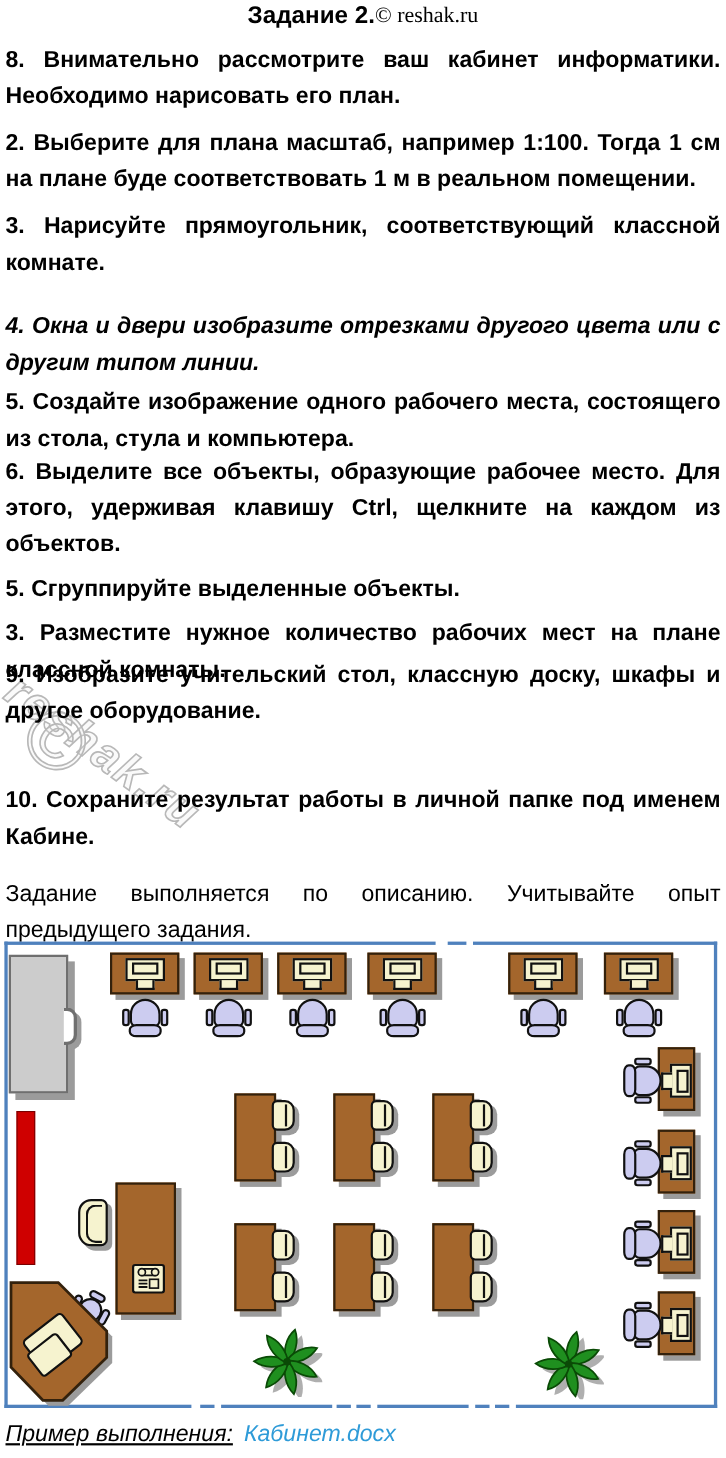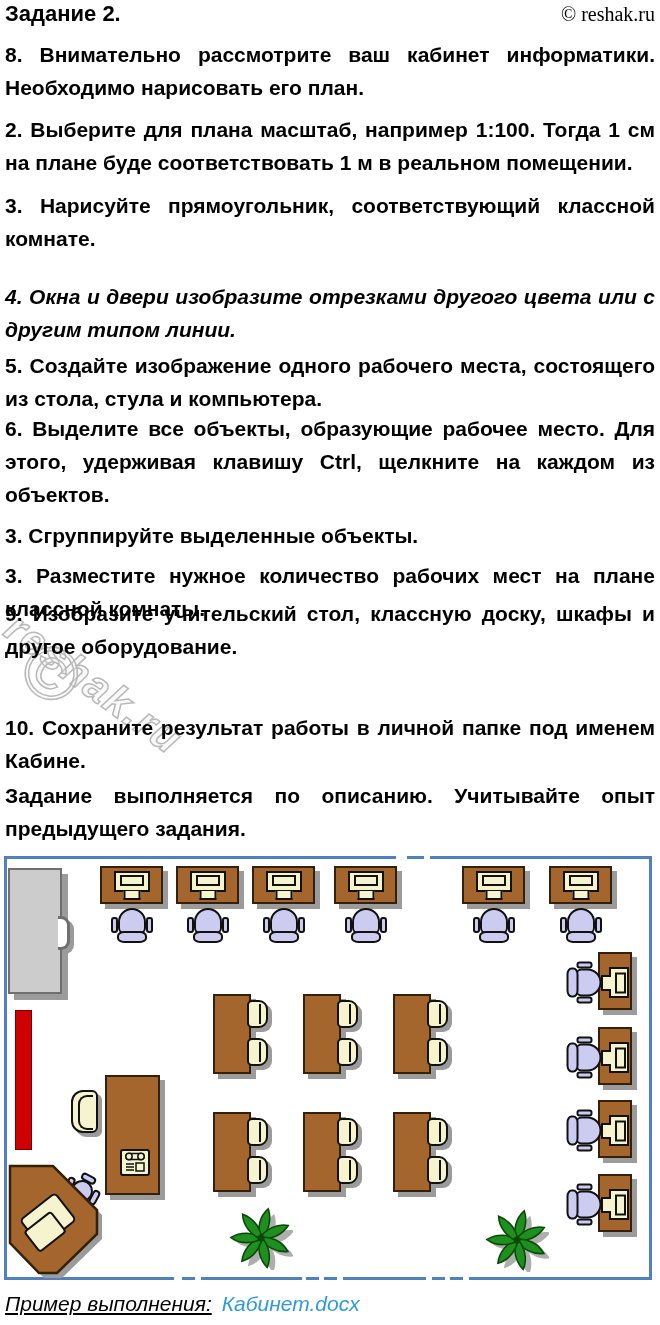--- a/index.html
+++ b/index.html
@@ -2,28 +2,28 @@
 <html style="--wall: #4f81bd; --desk: #a4662c; --desk-border: #33210c; --cream: #f6f3cf; --chair: #ccccf0; --shadow: #9b9b9b; --cabinet: #cccccc; --cabinet-border: #6f6f6f; --board: #cf0000; --plant: #1f8f1f; --plant-dark: #0a4a06; --outline: #111111; --link: #2e9bd8;"><head>
 <meta charset="utf-8">
 <style>
   * { box-sizing: border-box; }
   html,body { margin:0; padding:0; }
   body {
     width:660px; height:1325px; position:relative; overflow:hidden;
     background:#ffffff; font-family:"Liberation Sans", sans-serif; color:#000;
   }
   
-  .doc-header { position:absolute; left:5px; top:0; width:650px; display:flex; justify-content:space-between; align-items:flex-start; }
+  .doc-header { position:absolute; left:5px; top:0; width:650px; display:flex; justify-content:center; align-items:flex-start; }
   .title { font-size:22px; font-weight:bold; line-height:28px; }
   .copyright { font-family:"Liberation Serif", serif; font-size:20px; line-height:28px; }
   .task, .note {
     position:absolute; left:5px; width:650px; margin:0;
     font-size:21px; font-weight:bold; line-height:33px; text-align:justify;
   }
-  .note { font-weight:bold; }
+  .note { font-weight:normal;margin-top:17px; }
   
   .watermark { position:absolute; left:2px; top:585px; width:240px; height:180px; pointer-events:none; z-index:0; }
   .wm-text {
     position:absolute; left:8px; top:14px; font-size:42px; font-weight:bold; font-style:italic;
     letter-spacing:2px; transform:rotate(36deg); transform-origin:left center;
     color:rgba(235,235,235,0.25); -webkit-text-stroke:1.5px #b8b8b8;
   }
   .wm-copy {
     position:absolute; left:22px; top:46px; font-size:74px; transform:rotate(36deg);
     color:rgba(235,235,235,0.25); -webkit-text-stroke:1.5px #b8b8b8;
@@ -76,21 +76,21 @@
     <span class="title">Задание 2.</span>
     <span class="copyright">© reshak.ru</span>
   </div>
   <div id="tasks">
       <p class="task" style="top: 38px;">8. Внимательно рассмотрите ваш кабинет информатики. Необходимо нарисовать его план.</p>
       <p class="task" style="top: 113px;">2. Выберите для плана масштаб, например 1:100. Тогда 1 см на плане буде соответствовать 1 м в реальном помещении.</p>
       <p class="task" style="top: 189px;">3. Нарисуйте прямоугольник, соответствующий классной комнате.</p>
       <p class="task" style="top: 280px; font-style: italic;">4. Окна и двери изобразите отрезками другого цвета или с другим типом линии.</p>
       <p class="task" style="top: 349px;">5. Создайте изображение одного рабочего места, состоящего из стола, стула и компьютера.</p>
       <p class="task" style="top: 412px;">6. Выделите все объекты, образующие рабочее место. Для этого, удерживая клавишу Ctrl, щелкните на каждом из объектов.</p>
-      <p class="task" style="top: 519px;">3. Сгруппируйте выделенные объекты.</p>
+      <p class="task" style="top: 519px;">5. Сгруппируйте выделенные объекты.</p>
       <p class="task" style="top: 559px;">3. Разместите нужное количество рабочих мест на плане классной комнаты.</p>
       <p class="task" style="top: 597px;">9. Изобразите учительский стол, классную доску, шкафы и другое оборудование.</p>
       <p class="task" style="top: 711px;">10. Сохраните результат работы в личной папке под именем Кабине.</p>
     </div>
   <p class="note" style="top:779px">Задание выполняется по описанию. Учитывайте опыт предыдущего задания.</p>
 </div>
 
 <div id="diagram">
     <div class="wall" style="left: 4px; top: 0px; width: 392px; height: 3px;"></div>
     <div class="wall" style="left: 407px; top: 0px; width: 17px; height: 3px;"></div>

